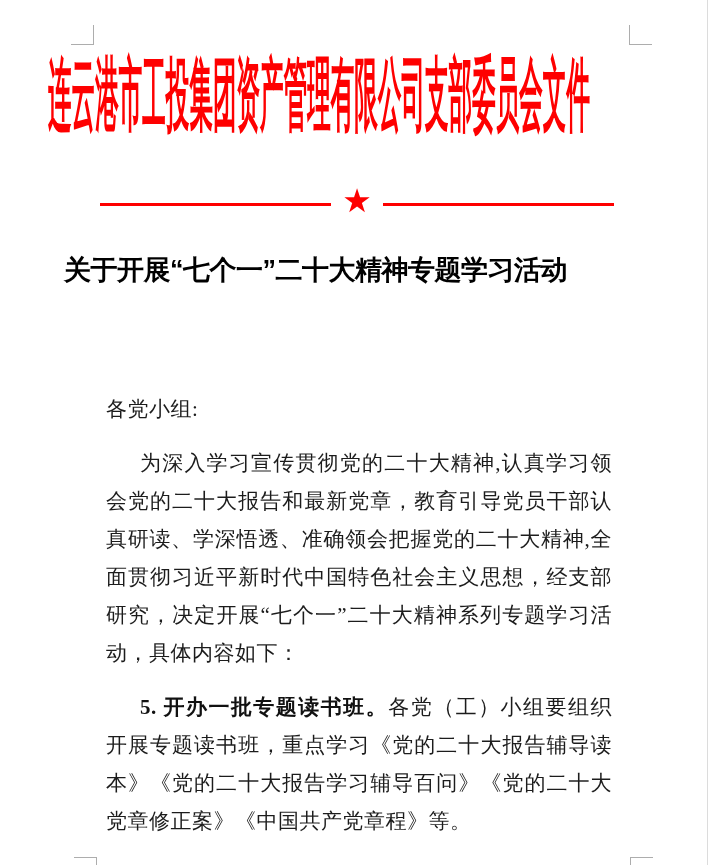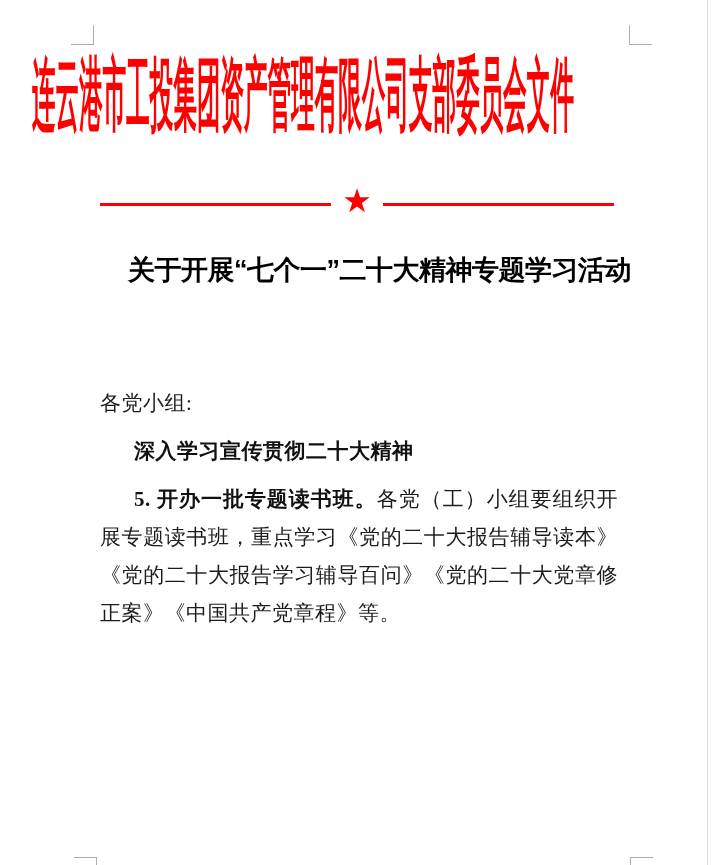--- a/index.html
+++ b/index.html
@@ -34,21 +34,21 @@
   }
   .crop.tl { left: 71px;  top: 25px;  border-right: 1px solid #adadad; border-bottom: 1px solid #adadad; }
   .crop.tr { left: 629px; top: 25px;  border-left: 1px solid #adadad;  border-bottom: 1px solid #adadad; }
   .crop.bl { left: 74px;  top: 857px; border-right: 1px solid #adadad; border-top: 1px solid #adadad; }
   .crop.br { left: 630px; top: 857px; border-left: 1px solid #adadad;  border-top: 1px solid #adadad; }
 
   
   .letterhead {
     position: absolute;
     top: 55px;
-    left: 0;
+    left: 16px;
     width: 606px;
     height: 78px;
     display: flex;
     align-items: center;
     justify-content: center;
   }
   .letterhead .org {
     display: inline-block;
     white-space: nowrap;
     font-size: 76px;
@@ -84,21 +84,21 @@
     position: relative;
     top: -3px;
   }
 
   
   .doc-title {
     position: absolute;
     top: 252px;
     left: 0;
     width: 631px;
-    text-align: right;
+    text-align: center;
     font-family: "Liberation Sans", "DejaVu Sans", sans-serif;
     font-weight: bold;
     font-size: 27px;
     line-height: 37px;
     color: #000000;
     letter-spacing: -0.5px;
   }
 
   
   .doc-body {
@@ -106,21 +106,21 @@
     top: 374px;
     left: 90px;
     width: 538px;
     font-size: 21px;
     line-height: 38px;
     letter-spacing: 0.5px;
     color: #1c1c1c;
     text-align: justify;
   }
   .doc-body p {
-    margin: 10px;
+    margin: 16px;
   }
   .doc-body .indent {
     text-indent: 34px;
   }
   .doc-body .bold {
     font-weight: bold;
     color: #111111;
   }
 </style>
 </head>
@@ -145,21 +145,21 @@
     <span class="seg"></span>
   </div>
 
   <div class="doc-title">
     <div>关于开展“七个一”二十大精神专题学习活动</div>
   </div>
 
   <div class="doc-body">
     <p class="salutation">各党小组:</p>
 
+    <p class="indent">为深入学习宣传贯彻党的二十大精神,认真学习领会党的二十大报告和最新党章，教育引导党员干部认真研读、学深悟透、准确领会把握党的二十大精神,全面贯彻习近平新时代中国特色社会主义思想，经支部研究，决定开展“七个一”二十大精神系列专题学习活动，具体内容如下：</p>
 
 
-    <p class="indent bold">深入学习宣传贯彻二十大精神</p>
 
 
     <p class="indent"><span class="bold">5. 开办一批专题读书班。</span><span>各党（工）小组要组织开展专题读书班，重点学习《党的二十大报告辅导读本》《党的二十大报告学习辅导百问》《党的二十大党章修正案》《中国共产党章程》等。</span></p>
   </div>
 
 </div>
 
 </body></html>

